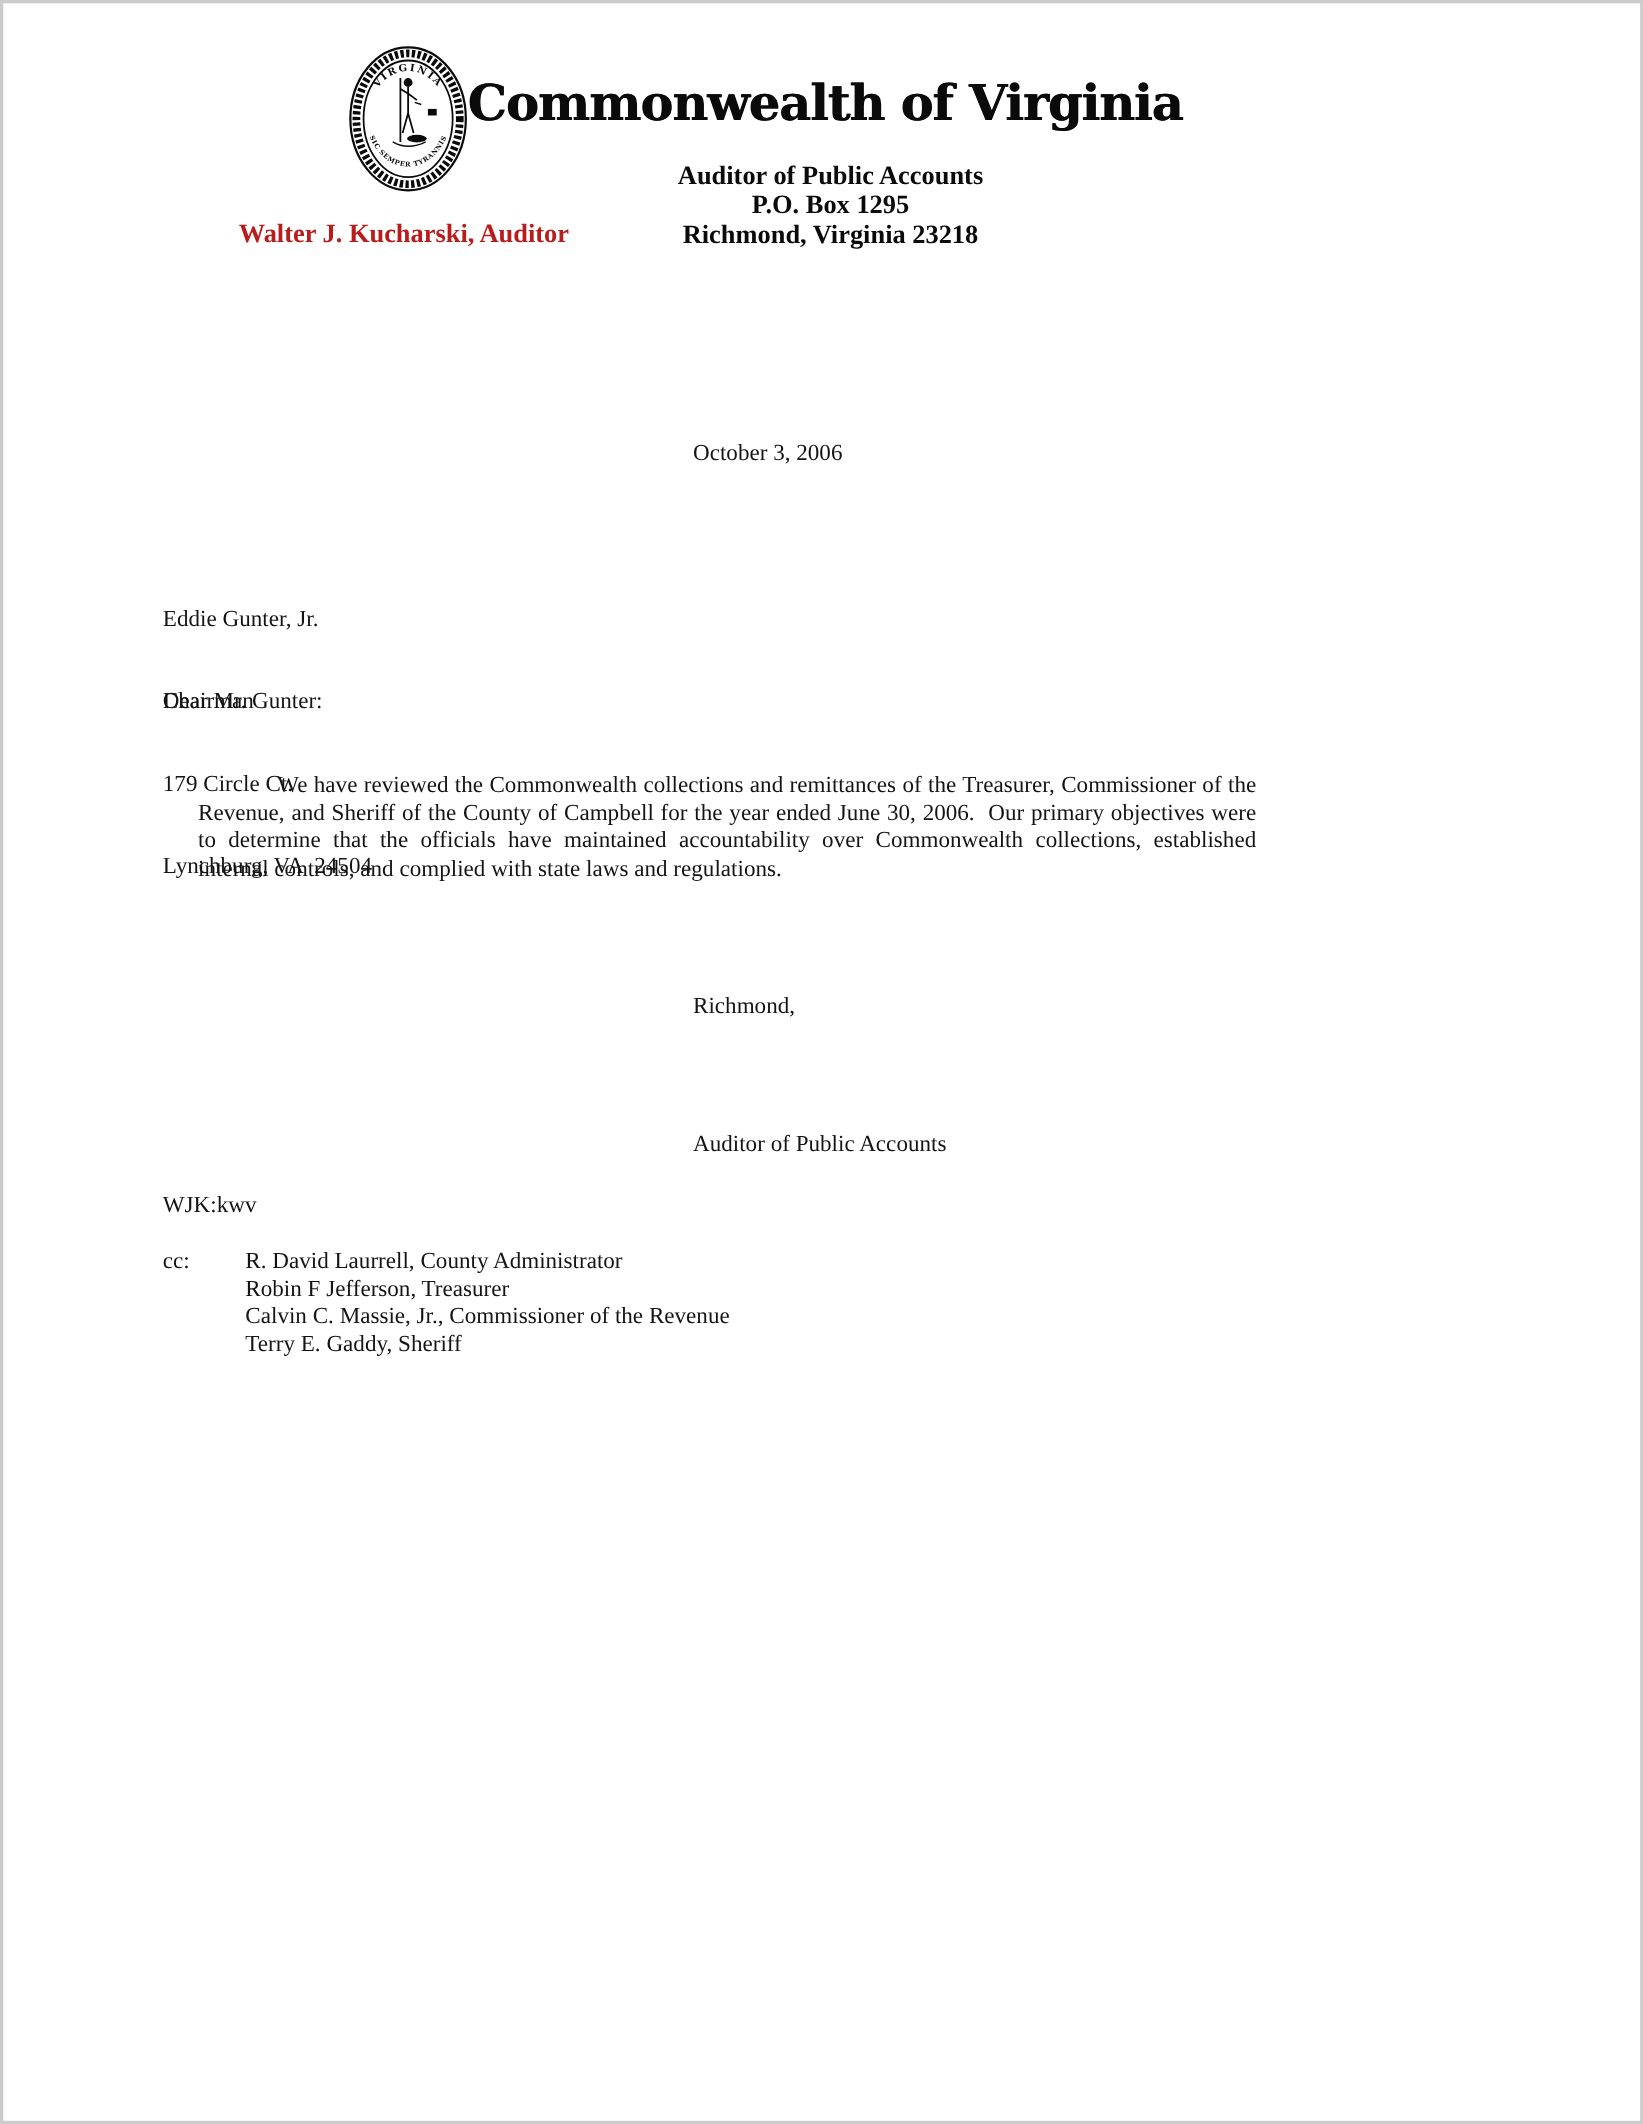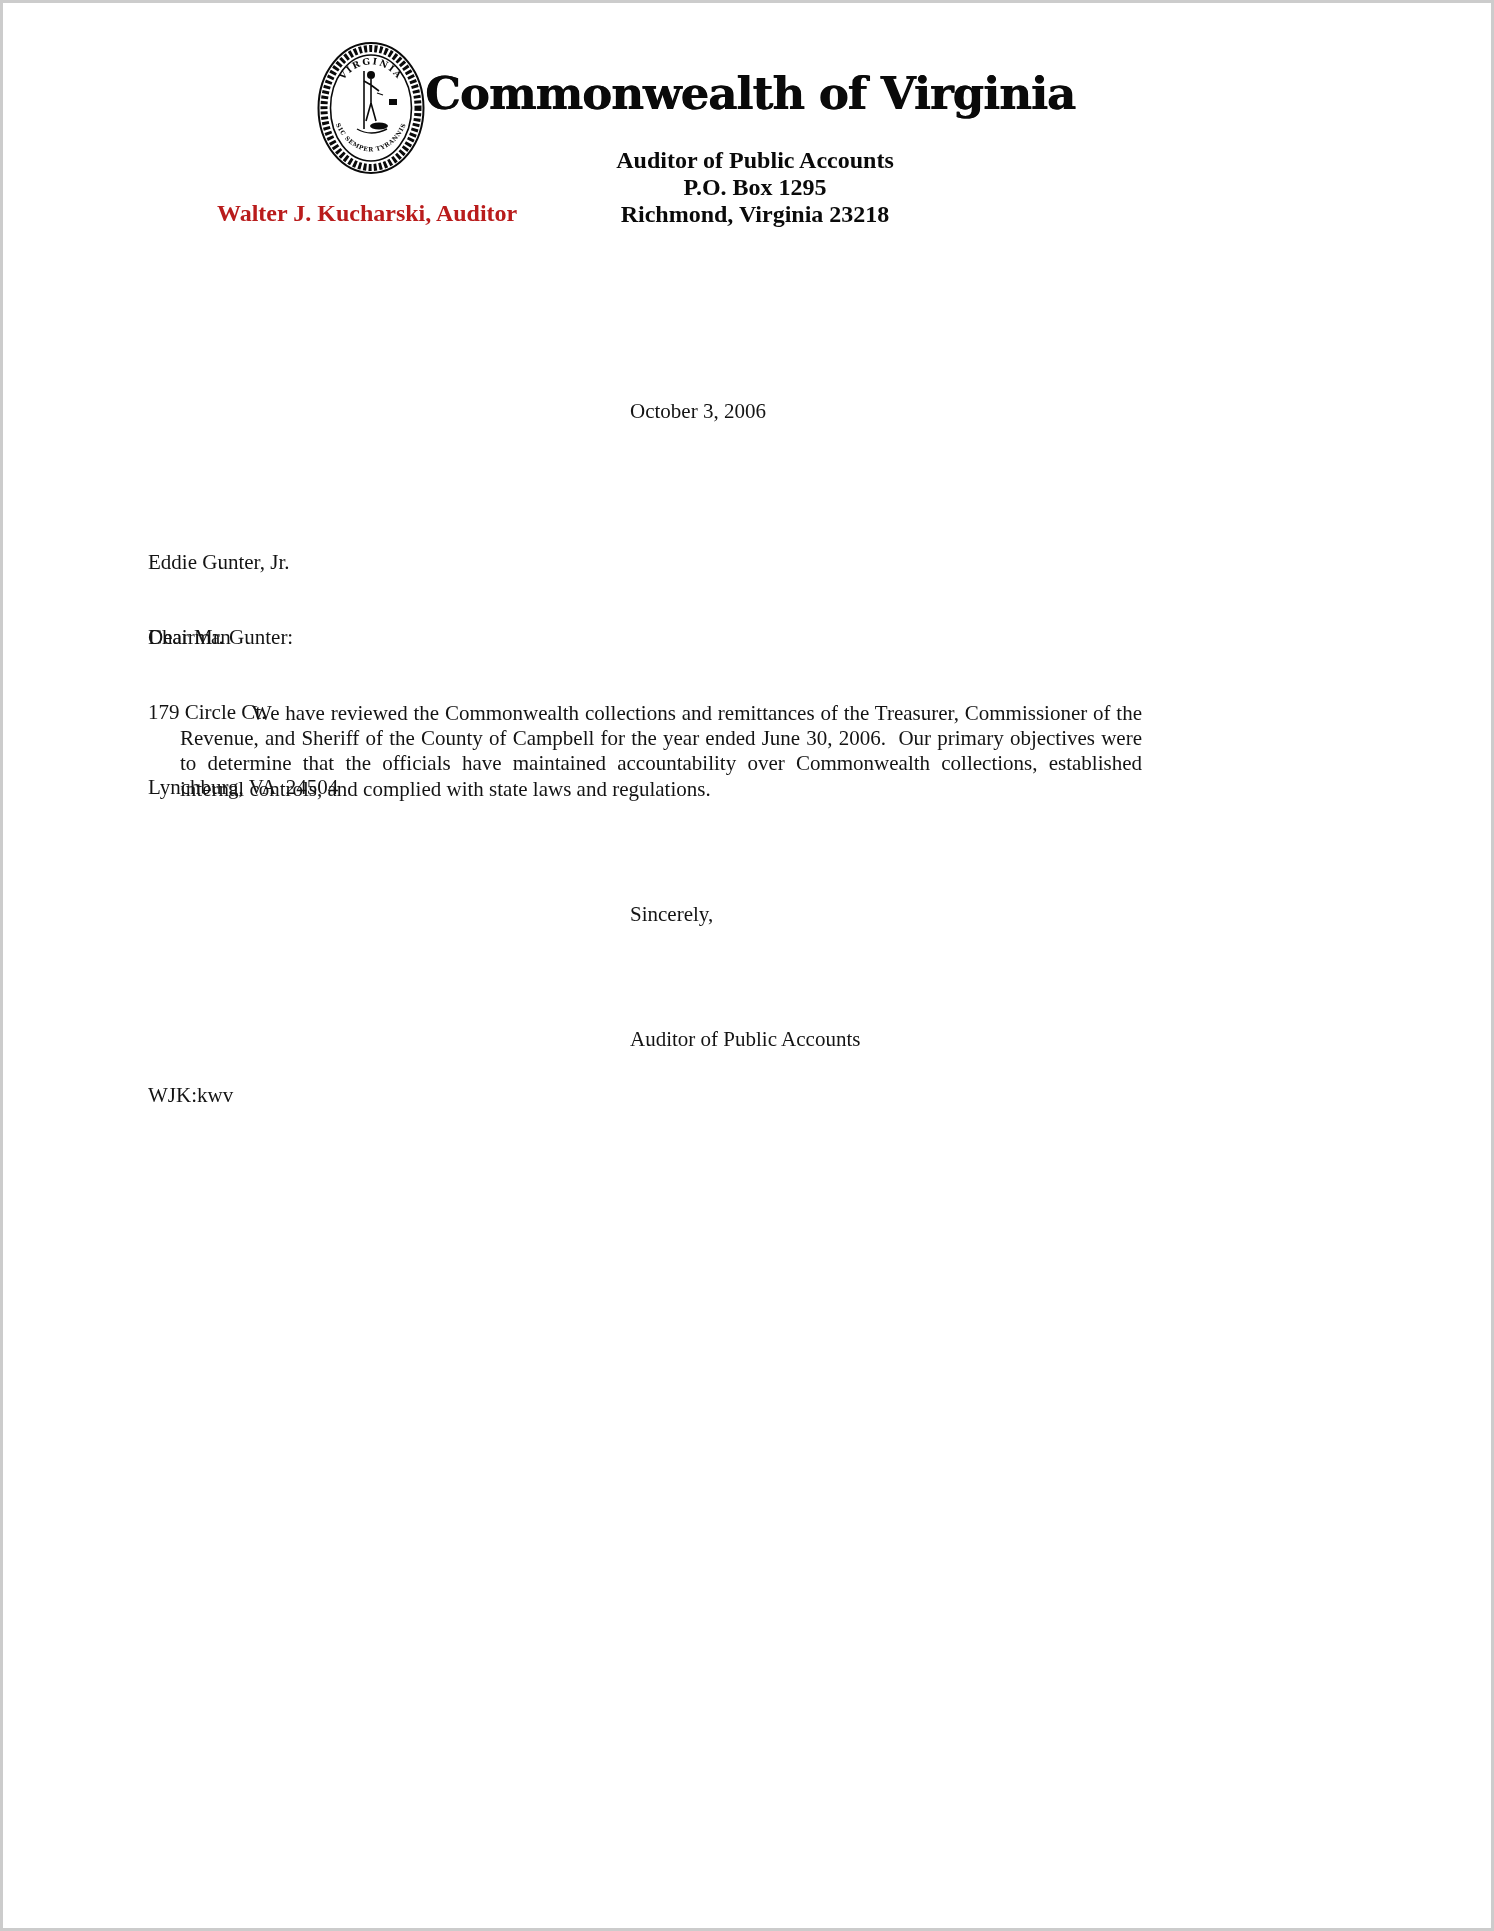--- a/index.html
+++ b/index.html
@@ -111,20 +111,29 @@
     <div>Chairman</div>
     <div>179 Circle Ct.</div>
     <div>Lynchburg, VA  24504</div>
   </div>
 
   <div class="salutation">Dear Mr. Gunter:</div>
 
   <div class="para para-1">We have reviewed the Commonwealth collections and remittances of the Treasurer, Commissioner of the Revenue, and Sheriff of the County of Campbell for the year ended June&nbsp;30, 2006.&nbsp; Our primary objectives were to determine that the officials have maintained accountability over Commonwealth collections, established internal controls, and complied with state laws and regulations.</div>
 
 
-  <div class="closing">Sincerely,</div>
+  <div class="closing">Richmond,</div>
 
   <div class="sig-title">Auditor of Public Accounts</div>
 
   <div class="reference">WJK:kwv</div>
 
+  <div class="cc-block">
+    <div class="cc-label">cc:</div>
+    <div class="cc-list">
+      <div>R. David Laurrell, County Administrator</div>
+      <div>Robin F Jefferson, Treasurer</div>
+      <div>Calvin C. Massie, Jr., Commissioner of the Revenue</div>
+      <div>Terry E. Gaddy, Sheriff</div>
+    </div>
+  </div>
 
 </div>
 
 </body></html>

